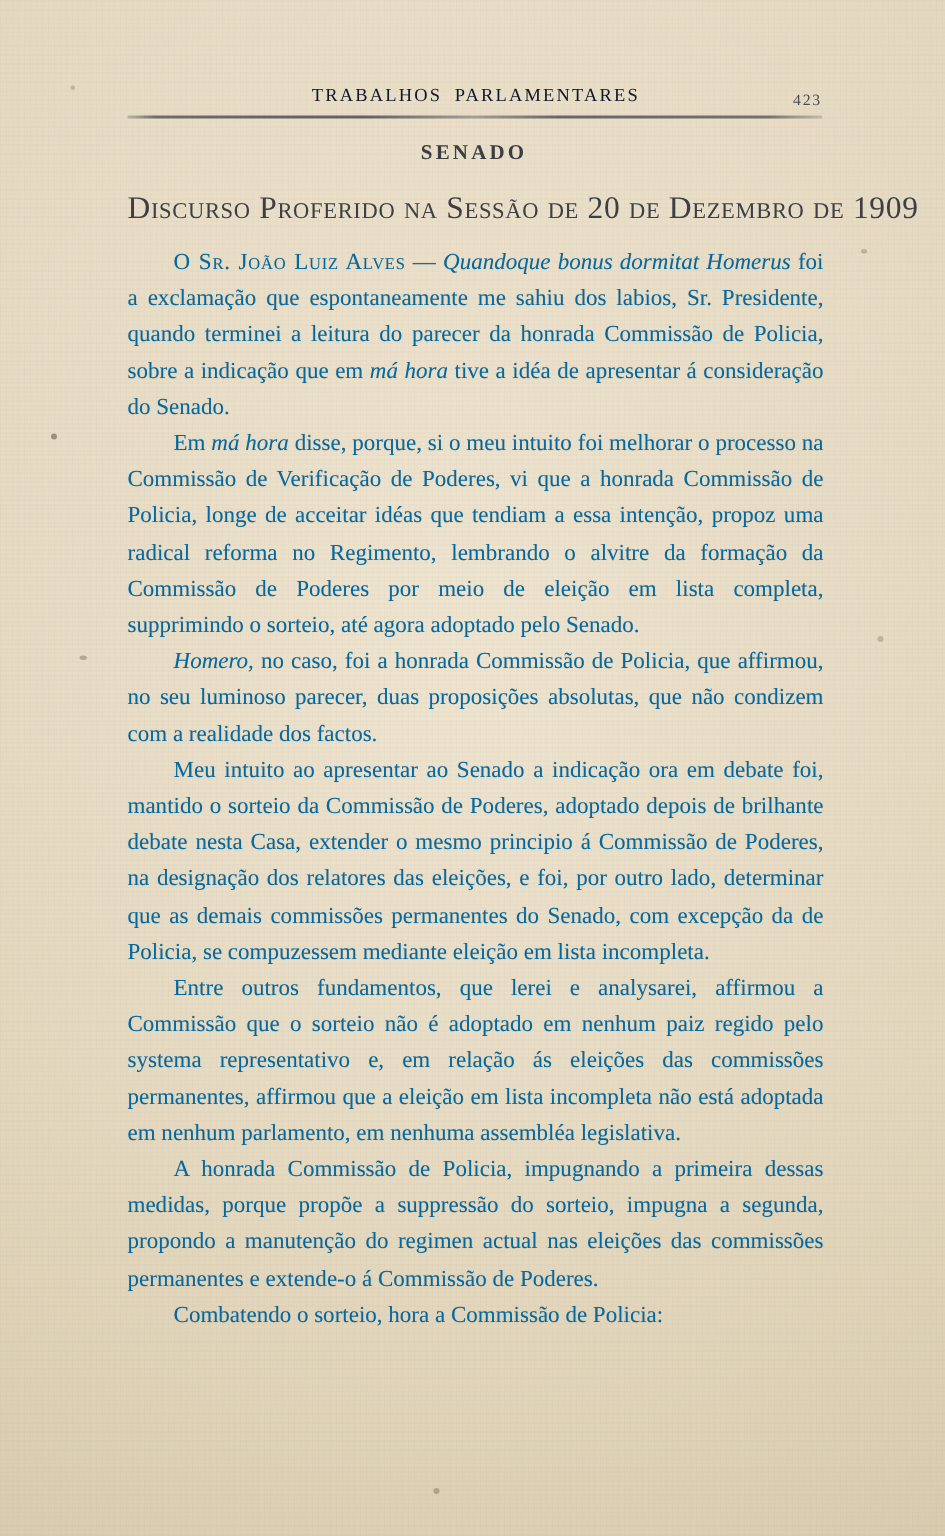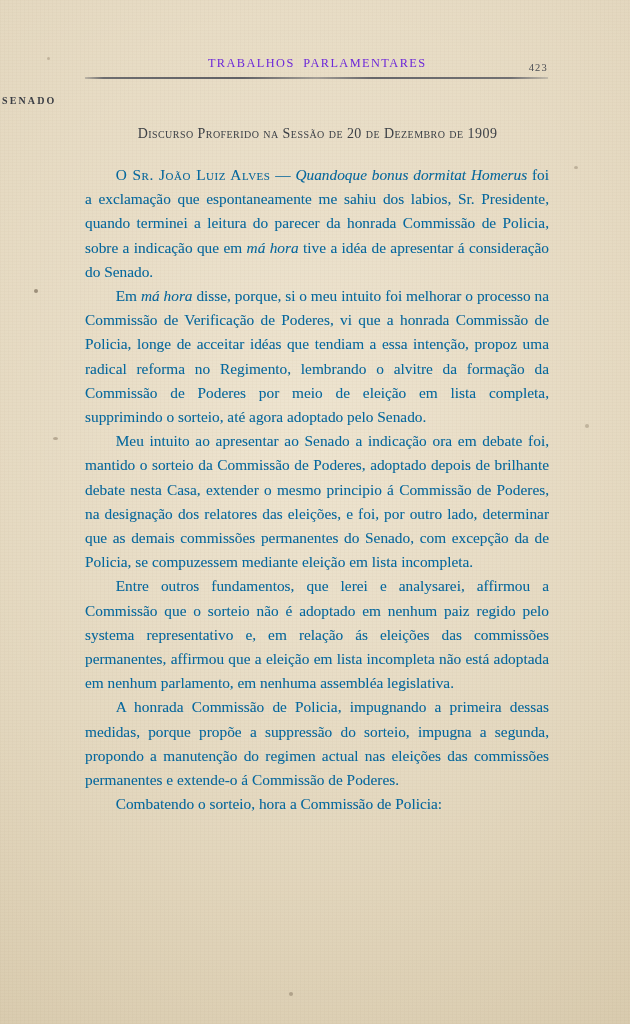--- a/index.html
+++ b/index.html
@@ -57,21 +57,21 @@
     top: 56px;
     height: 18px;
     display: flex;
     align-items: baseline;
     justify-content: center;
   }
   .running-head-title {
     font-size: 12.3px;
     letter-spacing: 1.45px;
     word-spacing: 4px;
-    color: #6d28d9;
+    color: #0f172a;
     white-space: nowrap;
     text-indent: 1.45px;
   }
   .folio {
     position: absolute;
     right: 0;
     bottom: 1px;
     font-size: 10.5px;
     letter-spacing: 1.2px;
     color: #4a4d54;
@@ -90,34 +90,35 @@
       rgba(80,82,90,0.85) 62%,
       rgba(84,86,94,0.80) 92%,
       rgba(110,110,114,0.28) 100%);
   }
 
   .section-title {
     position: absolute;
     top: 95px;
     left: 0;
     width: 630px;
-    font-size: 10px;
+    text-align: center;
+    font-size: 14px;
     font-weight: bold;
     letter-spacing: 2.1px;
     text-indent: 2.1px;
     color: #3a3d44;
   }
 
   .subtitle {
     position: absolute;
     top: 126px;
     left: 85px;
     width: 465px;
     text-align: center;
-    font-size: 14px;
+    font-size: 21px;
     color: #3c4046;
     white-space: nowrap;
     font-variant: small-caps;
     letter-spacing: 0.45px;
   }
 
   .body-block {
     position: absolute;
     left: 85px;
     top: 163px;
@@ -168,19 +169,20 @@
 
   <div class="head-rule"></div>
 
   <div class="section-title">SENADO</div>
 
   <div class="subtitle">Discurso Proferido na Sessão de 20 de Dezembro de 1909</div>
 
   <div class="body-block">
     <p class="para"><span class="sc">O Sr. João Luiz Alves</span> — <i>Quandoque bonus dormitat Homerus</i> foi a exclamação que espontaneamente me sahiu dos labios, Sr. Presidente, quando terminei a leitura do parecer da honrada Commissão de Policia, sobre a indicação que em <i>má hora</i> tive a idéa de apresentar á consideração do Senado.</p>
     <p class="para">Em <i>má hora</i> disse, porque, si o meu intuito foi melhorar o processo na Commissão de Verificação de Poderes, vi que a honrada Commissão de Policia, longe de acceitar idéas que tendiam a essa intenção, propoz uma radical reforma no Regimento, lembrando o alvitre da formação da Commissão de Poderes por meio de eleição em lista completa, supprimindo o sorteio, até agora adoptado pelo Senado.</p>
+    <p class="para"><i>Homero,</i> no caso, foi a honrada Commissão de Policia, que affirmou, no seu luminoso parecer, duas proposições absolutas, que não condizem com a realidade dos factos.</p>
     <p class="para">Meu intuito ao apresentar ao Senado a indicação ora em debate foi, mantido o sorteio da Commissão de Poderes, adoptado depois de brilhante debate nesta Casa, extender o mesmo principio á Commissão de Poderes, na designação dos relatores das eleições, e foi, por outro lado, determinar que as demais commissões permanentes do Senado, com excepção da de Policia, se compuzessem mediante eleição em lista incompleta.</p>
     <p class="para">Entre outros fundamentos, que lerei e analysarei, affirmou a Commissão que o sorteio não é adoptado em nenhum paiz regido pelo systema representativo e, em relação ás eleições das commissões permanentes, affirmou que a eleição em lista incompleta não está adoptada em nenhum parlamento, em nenhuma assembléa legislativa.</p>
     <p class="para">A honrada Commissão de Policia, impugnando a primeira dessas medidas, porque propõe a suppressão do sorteio, impugna a segunda, propondo a manutenção do regimen actual nas eleições das commissões permanentes e extende-o á Commissão de Poderes.</p>
     <p class="para">Combatendo o sorteio, hora a Commissão de Policia:</p>
   </div>
 
 </div>
 
 </body></html>

